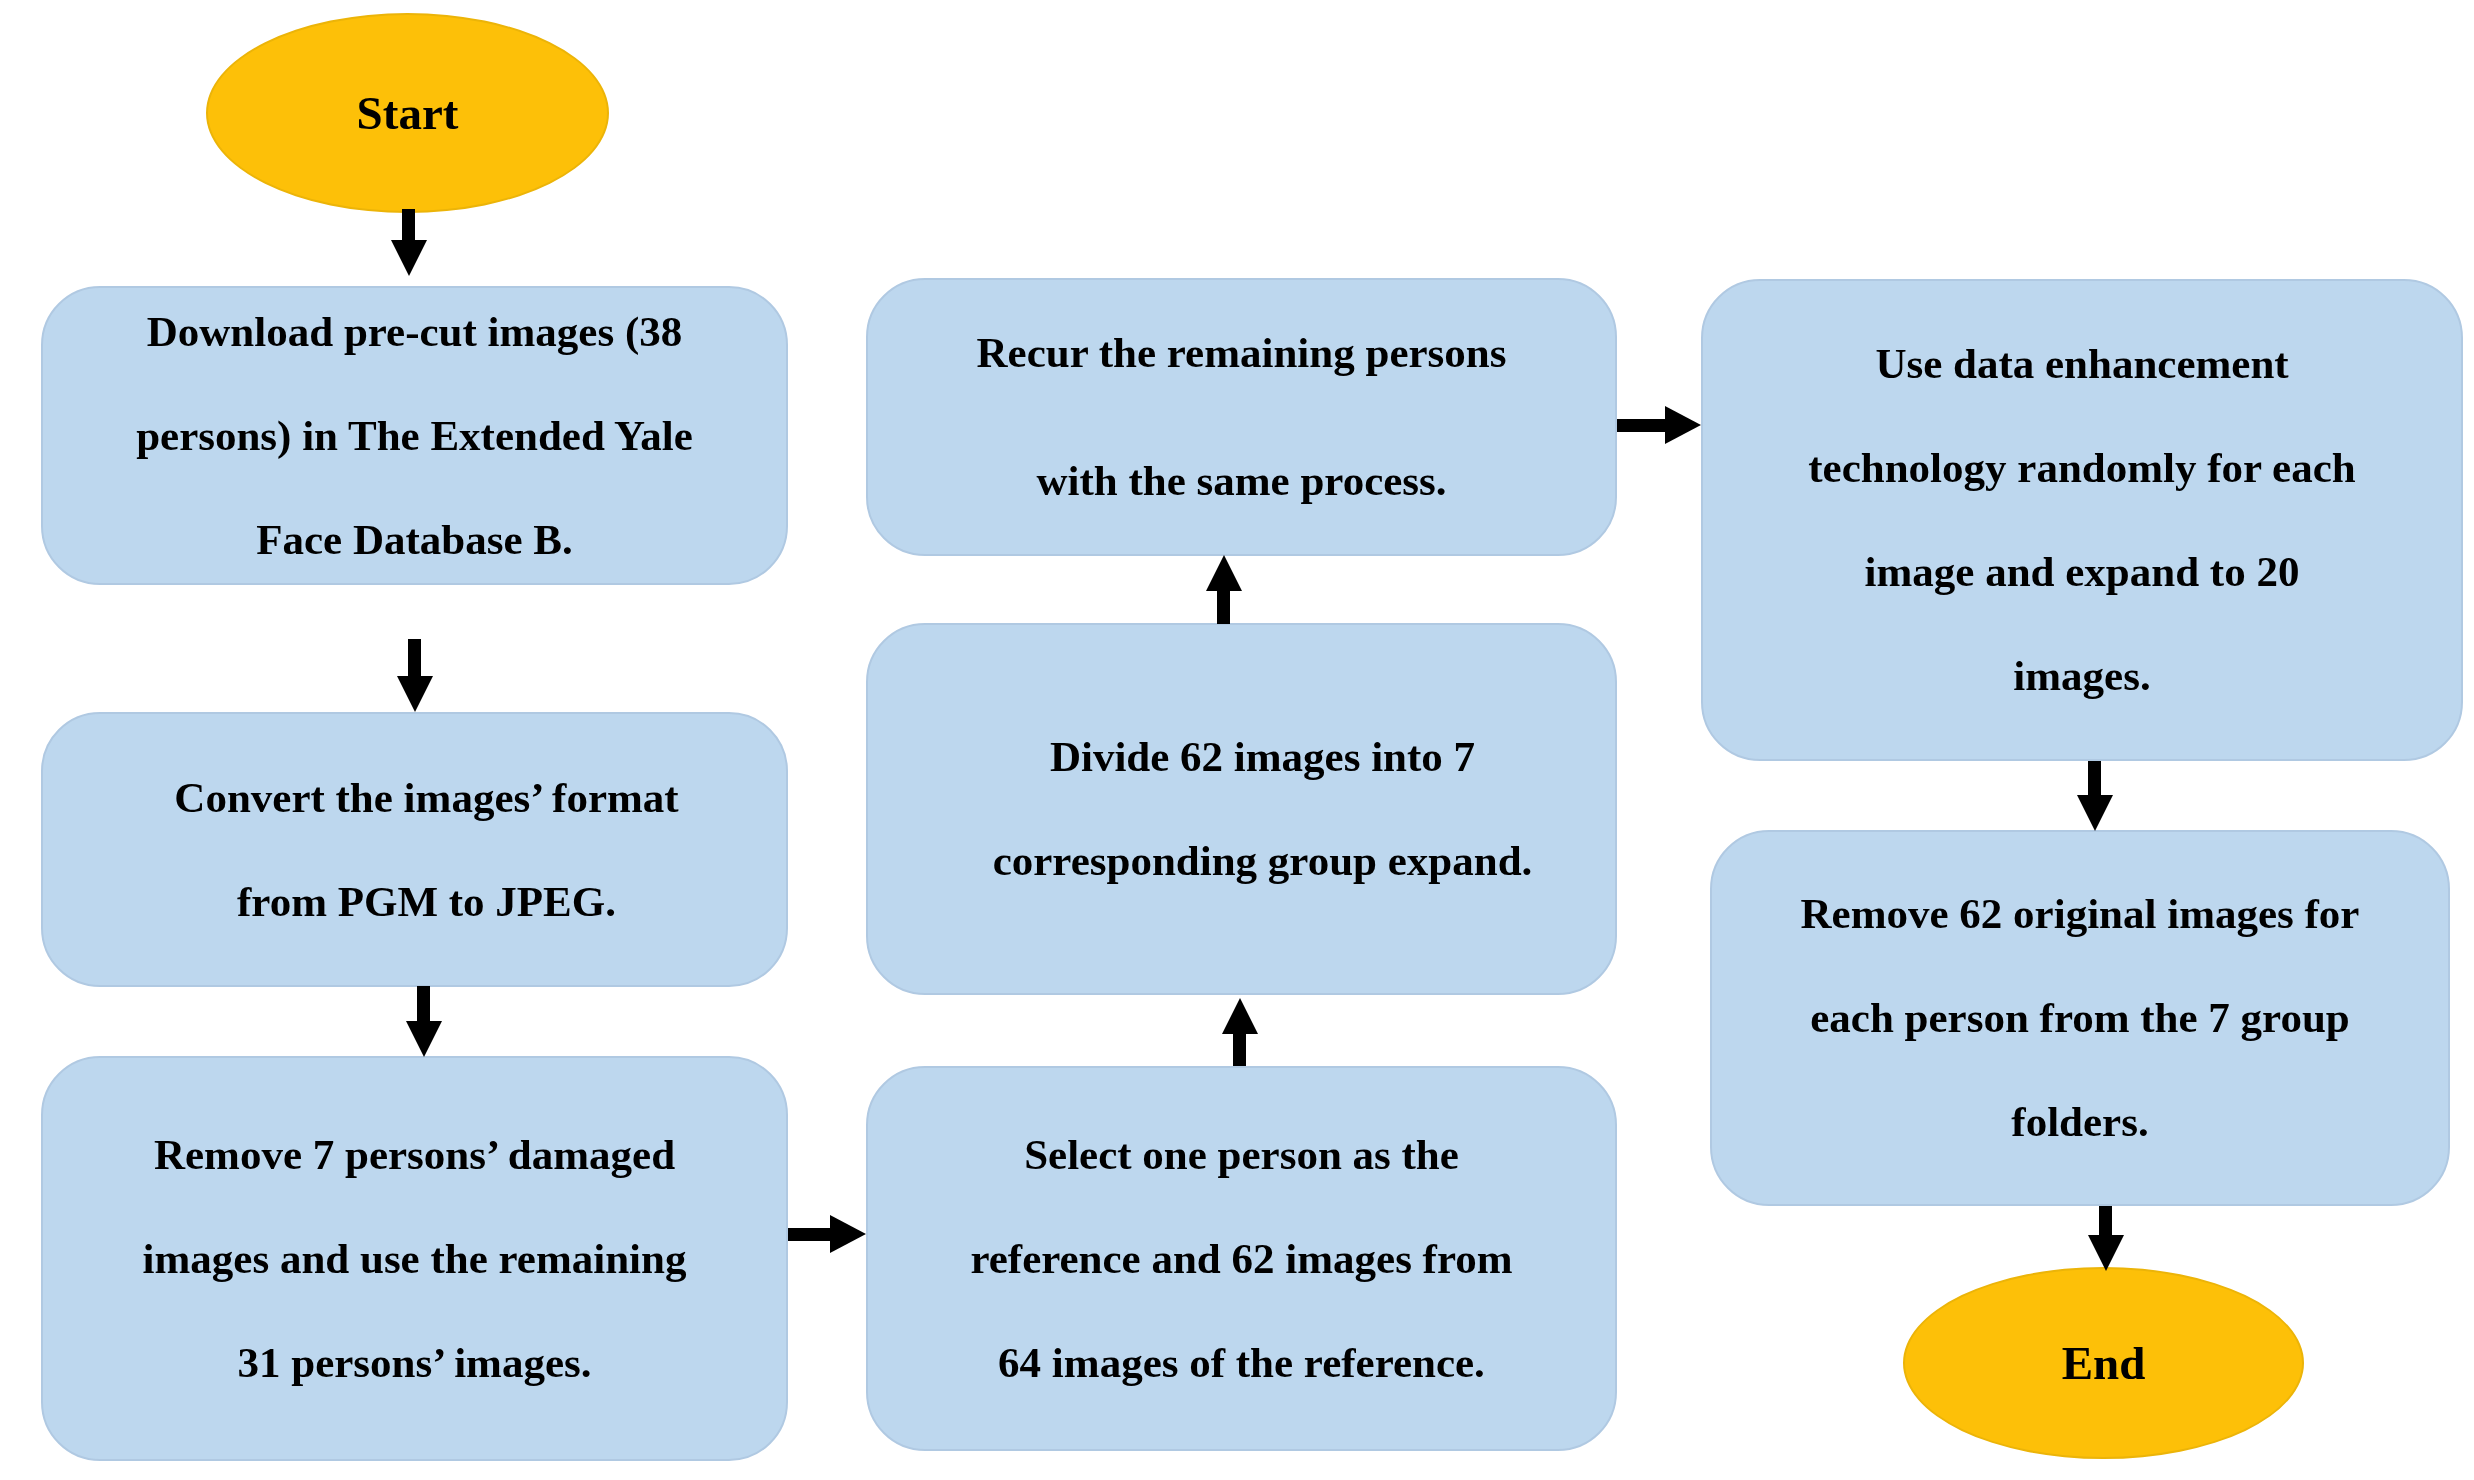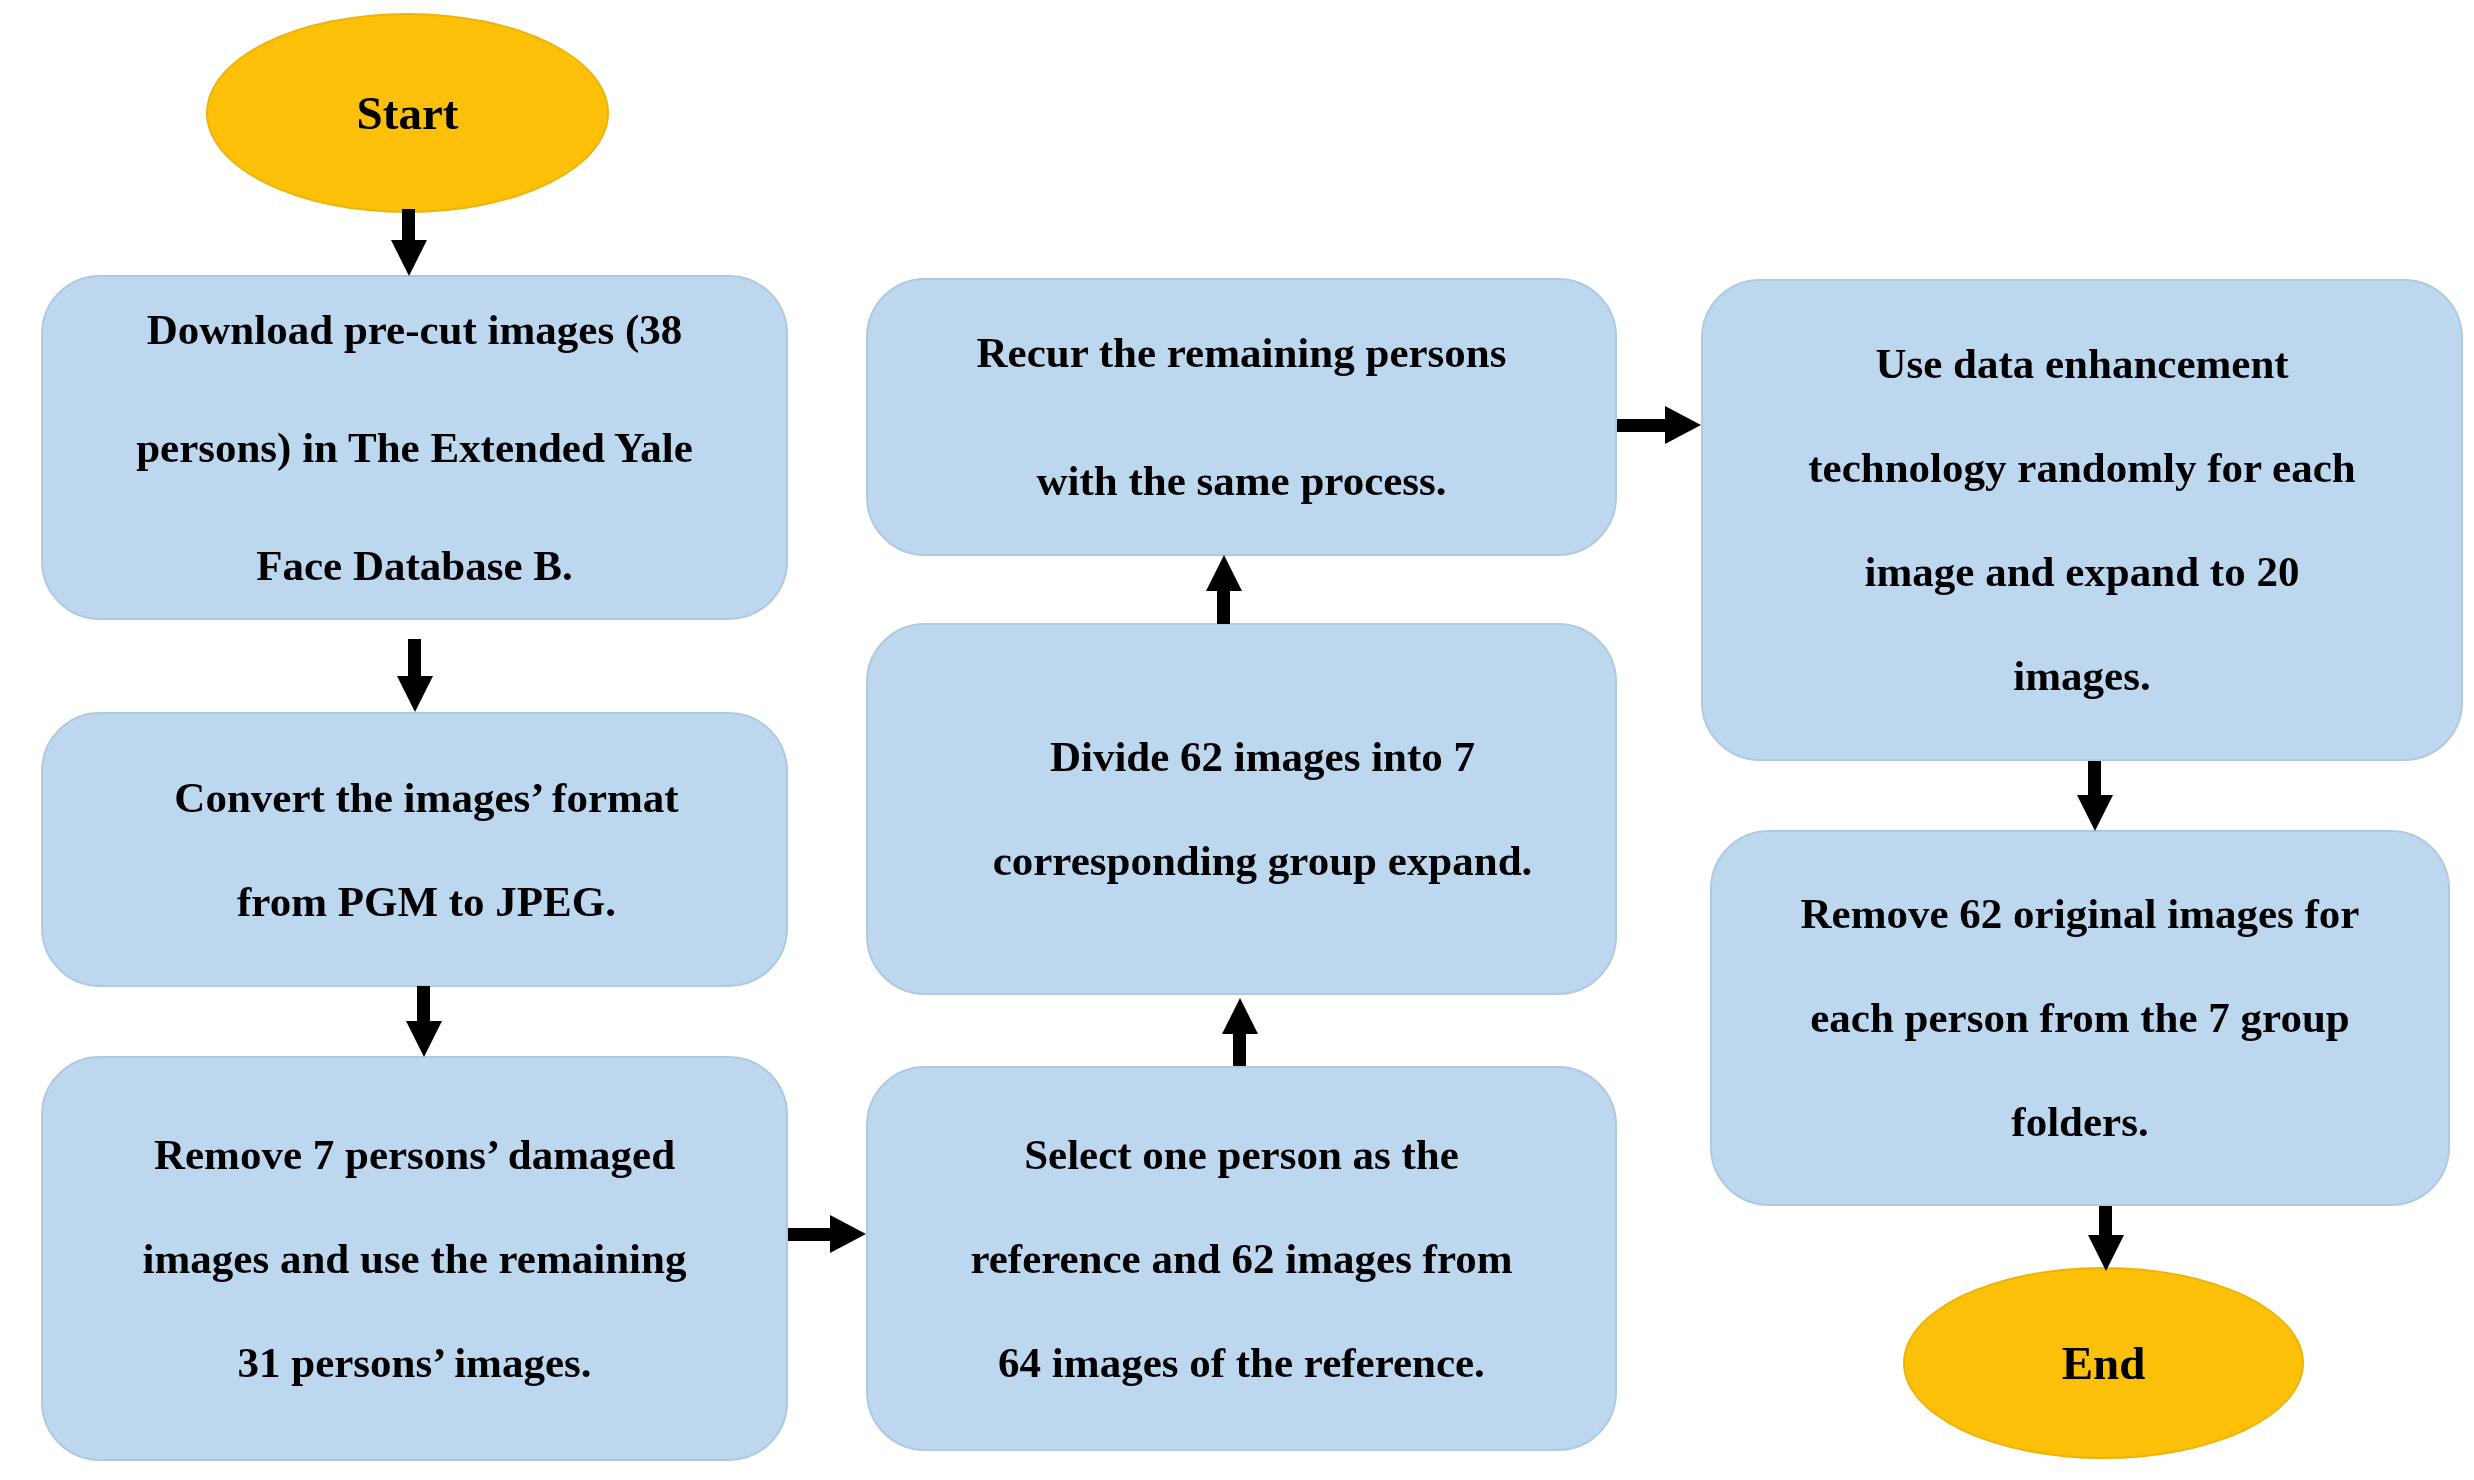--- a/index.html
+++ b/index.html
@@ -38,21 +38,21 @@
   }
   .terminal {
     background: var(--terminal-fill, #FDC008);
     border: 2.2px solid var(--terminal-edge, #ECB408);
     border-radius: 50%;
     font-size: 47px;
   }
 
   
   #n-start            { left: 206px;  top: 12.6px;   width: 403px;  height: 200px; }
-  #n-download         { left: 41px;   top: 275px;  width: 747px; height: 345px; gap: 14px; }
+  #n-download         { left: 41px;   top: 286px;  width: 747px; height: 299px; }
   #n-convert          { left: 41px;   top: 712px;  width: 747px; height: 275px; padding-left: 24px; }
   #n-remove-damaged   { left: 41px;   top: 1056px; width: 747px; height: 405px; }
   #n-recur            { left: 866px; top: 278px;  width: 751px; height: 278px; gap: 24px; }
   #n-divide           { left: 866px; top: 623px;  width: 751px; height: 372px; padding-left: 42px; }
   #n-select           { left: 866px; top: 1066px; width: 751px; height: 385px; text-align: right; }
   #n-enhance          { left: 1701px; top: 279px;  width: 762px; height: 482px; }
   #n-remove-original  { left: 1710px; top: 830px; width: 740px; height: 376px; align-items: center; }
   #n-end              { left: 1903px; top: 1267px; width: 401px;  height: 192px; }
 
   

